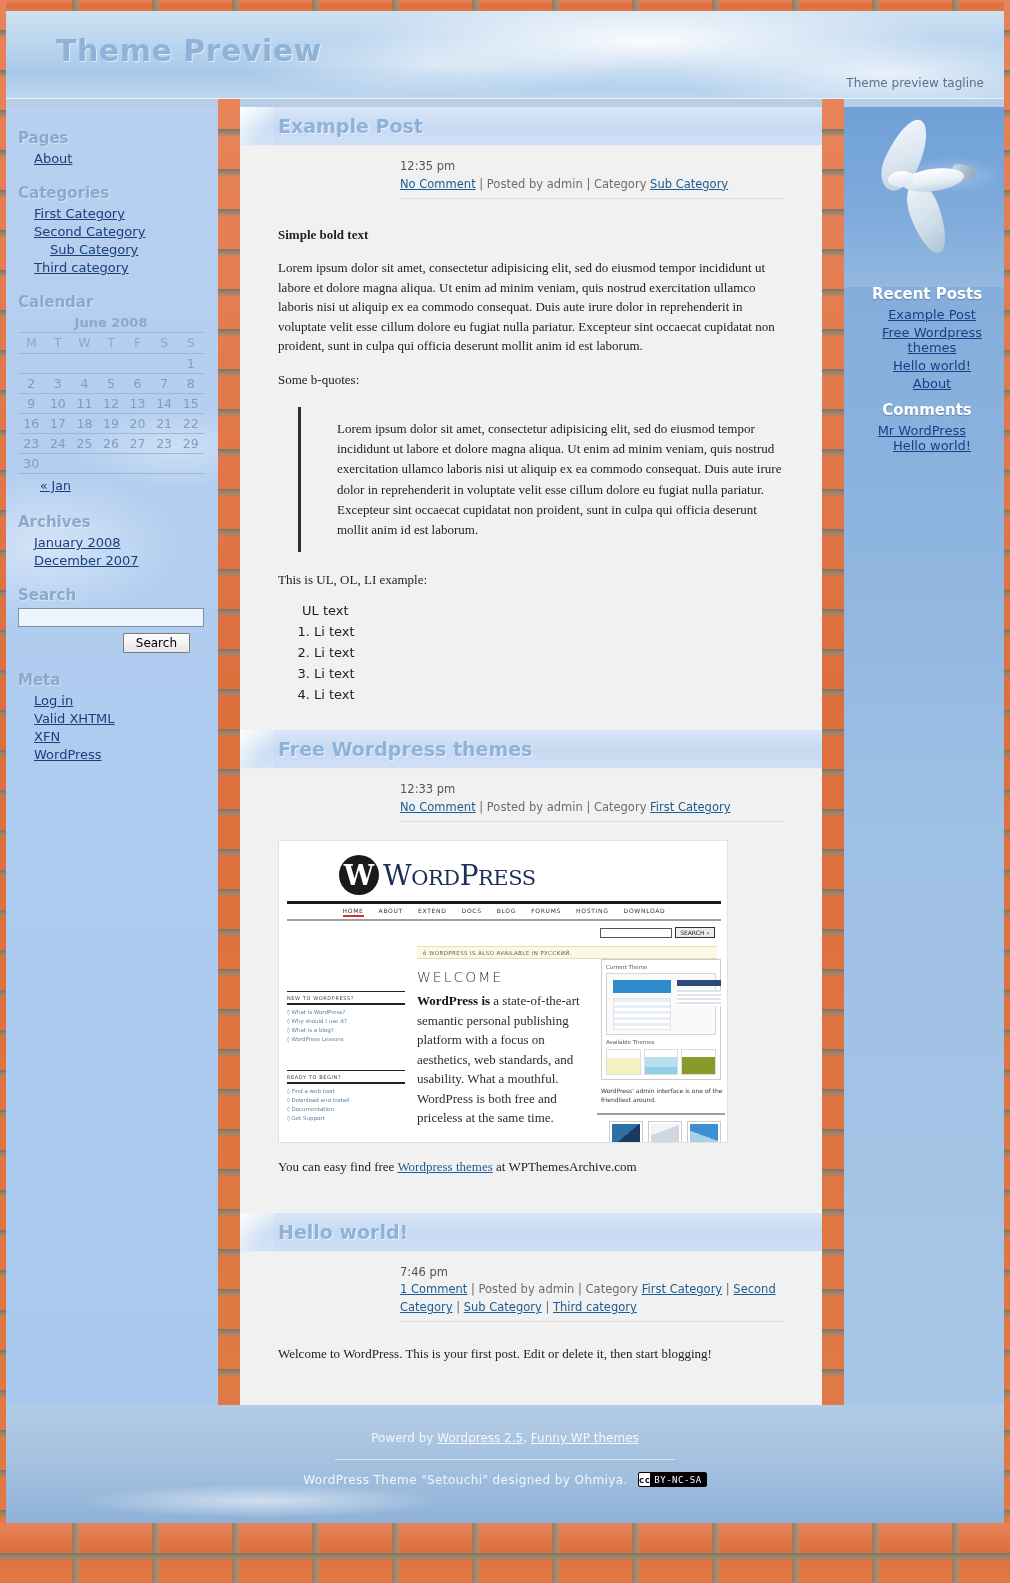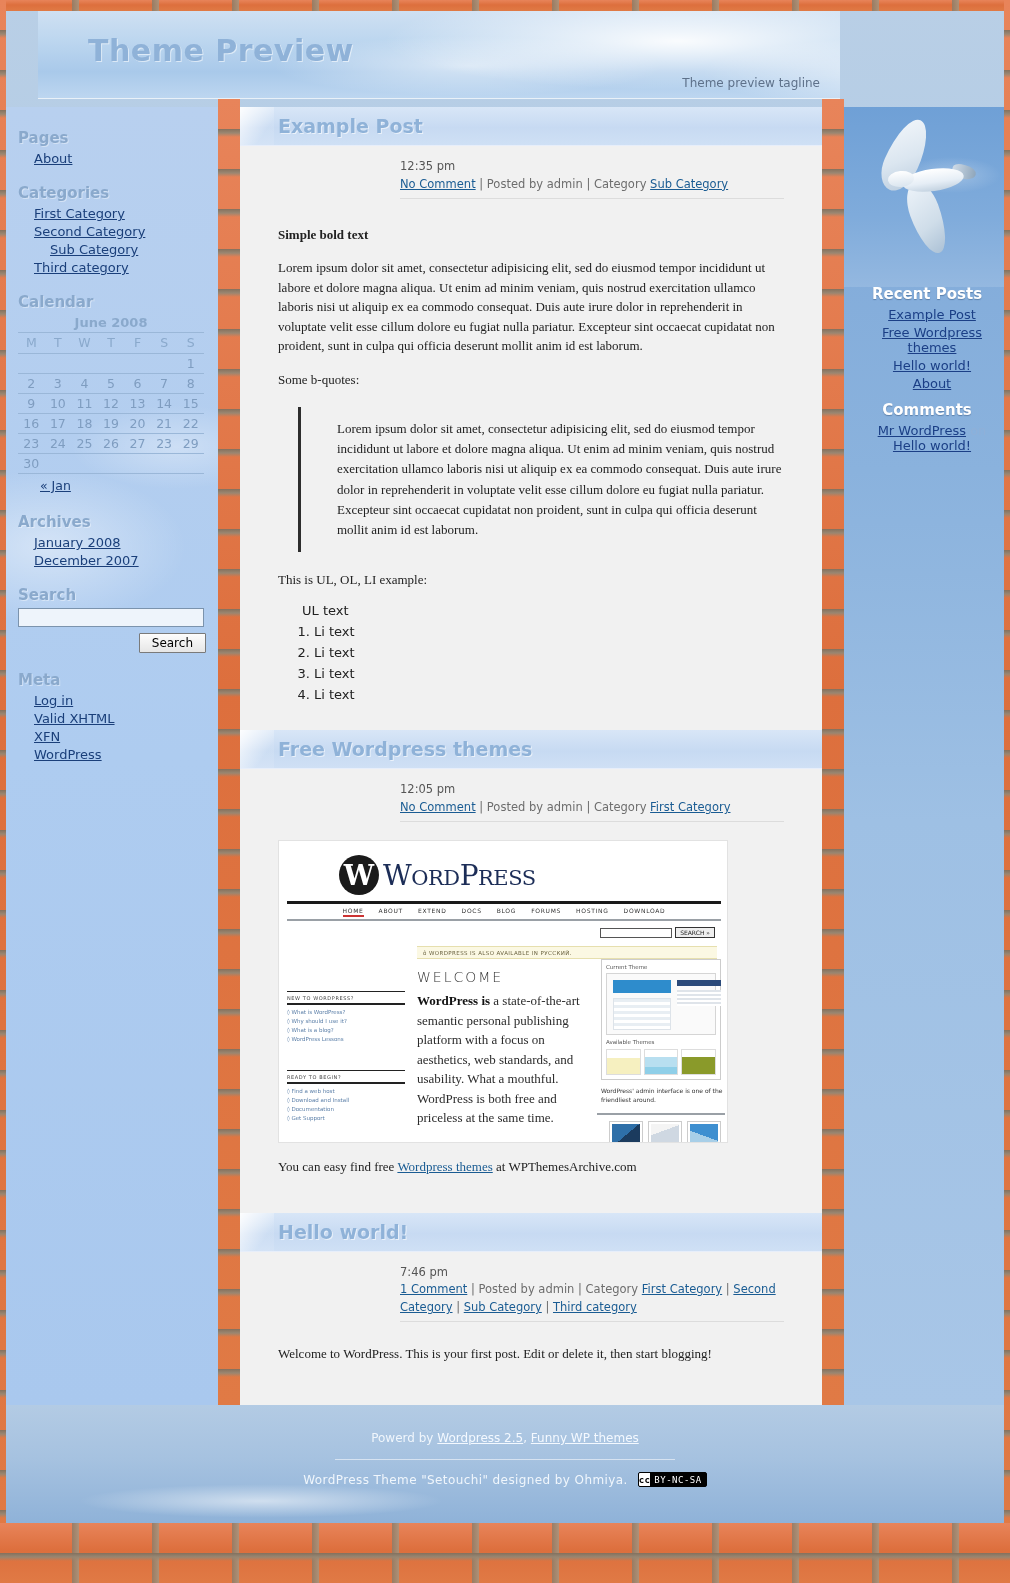--- a/index.html
+++ b/index.html
@@ -46,29 +46,28 @@
 
   
   .sea {
     position:absolute; left:0; top:0; width:1010px; height:1583px;
     background: linear-gradient(to bottom,
         #b9cfe6 0%, #aecae4 30%, #9dc0e0 60%, #89b2d8 82%, #7ba7d2 100%);
   }
 
   
   #header {
-    position:absolute; left:6px; top:11px; width:802px; height:88px;
+    position:absolute; left:6px; top:11px; width:998px; height:88px;
     background:
       radial-gradient(ellipse 420px 70px at 640px 30px, rgba(255,255,255,0.92) 0%, rgba(255,255,255,0.0) 70%),
       radial-gradient(ellipse 300px 50px at 880px 62px, rgba(255,255,255,0.75) 0%, rgba(255,255,255,0.0) 72%),
       radial-gradient(ellipse 260px 40px at 430px 55px, rgba(255,255,255,0.55) 0%, rgba(255,255,255,0.0) 75%),
       linear-gradient(to bottom, #cfe0f2 0%, #bcd6ef 35%, #a9c9ea 70%, #bdd6f0 100%);
     border-bottom: 1px solid #e9f1f8;
     overflow:hidden;
-    margin-left:32px;
   }
   #blog-title {
     position:absolute; left:50px; top:22px;
     margin:0;
     font-size: 30px;
     font-weight: bold;
     letter-spacing: 0.5px;
     color: #8fb2d8;
     text-shadow: 1px 1px 0 rgba(255,255,255,0.55);
     font-family: "DejaVu Sans", "Liberation Sans", sans-serif;
@@ -84,21 +83,21 @@
     position:absolute; left:6px; top:99px; width:998px; height:1306px;
   }
 
   
   #sidebar-left {
     position:absolute; left:0; top:8px; width:212px; height:1298px;
     background:
       radial-gradient(ellipse 200px 110px at 40px 440px, rgba(255,255,255,0.45) 0%, rgba(255,255,255,0) 70%),
       radial-gradient(ellipse 150px 60px at 170px 340px, rgba(255,255,255,0.35) 0%, rgba(255,255,255,0) 70%),
       linear-gradient(to bottom, #b8d0ef 0%, #aeccf0 50%, #a9c8ee 100%);
-    padding: 22px 10px 10px 10px;
+    padding: 22px 26px 10px 10px;
     overflow:hidden;
   }
   
   .brick-col-1 { position:absolute; left:212px; top:0; width:22px; height:1306px; }
   
   .brick-col-2 { position:absolute; left:816px; top:0; width:22px; height:1306px; }
 
   .widget { margin-bottom: 18px; }
   .widget-title {
     font-size: 15px;
@@ -625,21 +624,21 @@
             <li>Li text</li>
           </ol>
         </div>
       </div>
 
       <div class="post">
         <div class="post-title-bar">
           <h2 class="post-title">Free Wordpress themes</h2>
         </div>
         <div class="post-meta">
-          <span class="time">12:05 pm</span>
+          <span class="time">12:33 pm</span>
           <a href="#">No Comment</a>
           <span>|</span>
           <span>Posted by admin</span>
           <span>|</span>
           <span>Category</span>
           <a href="#">First Category</a>
         </div>
         <div class="post-body">
 
           <div class="wp-shot">

